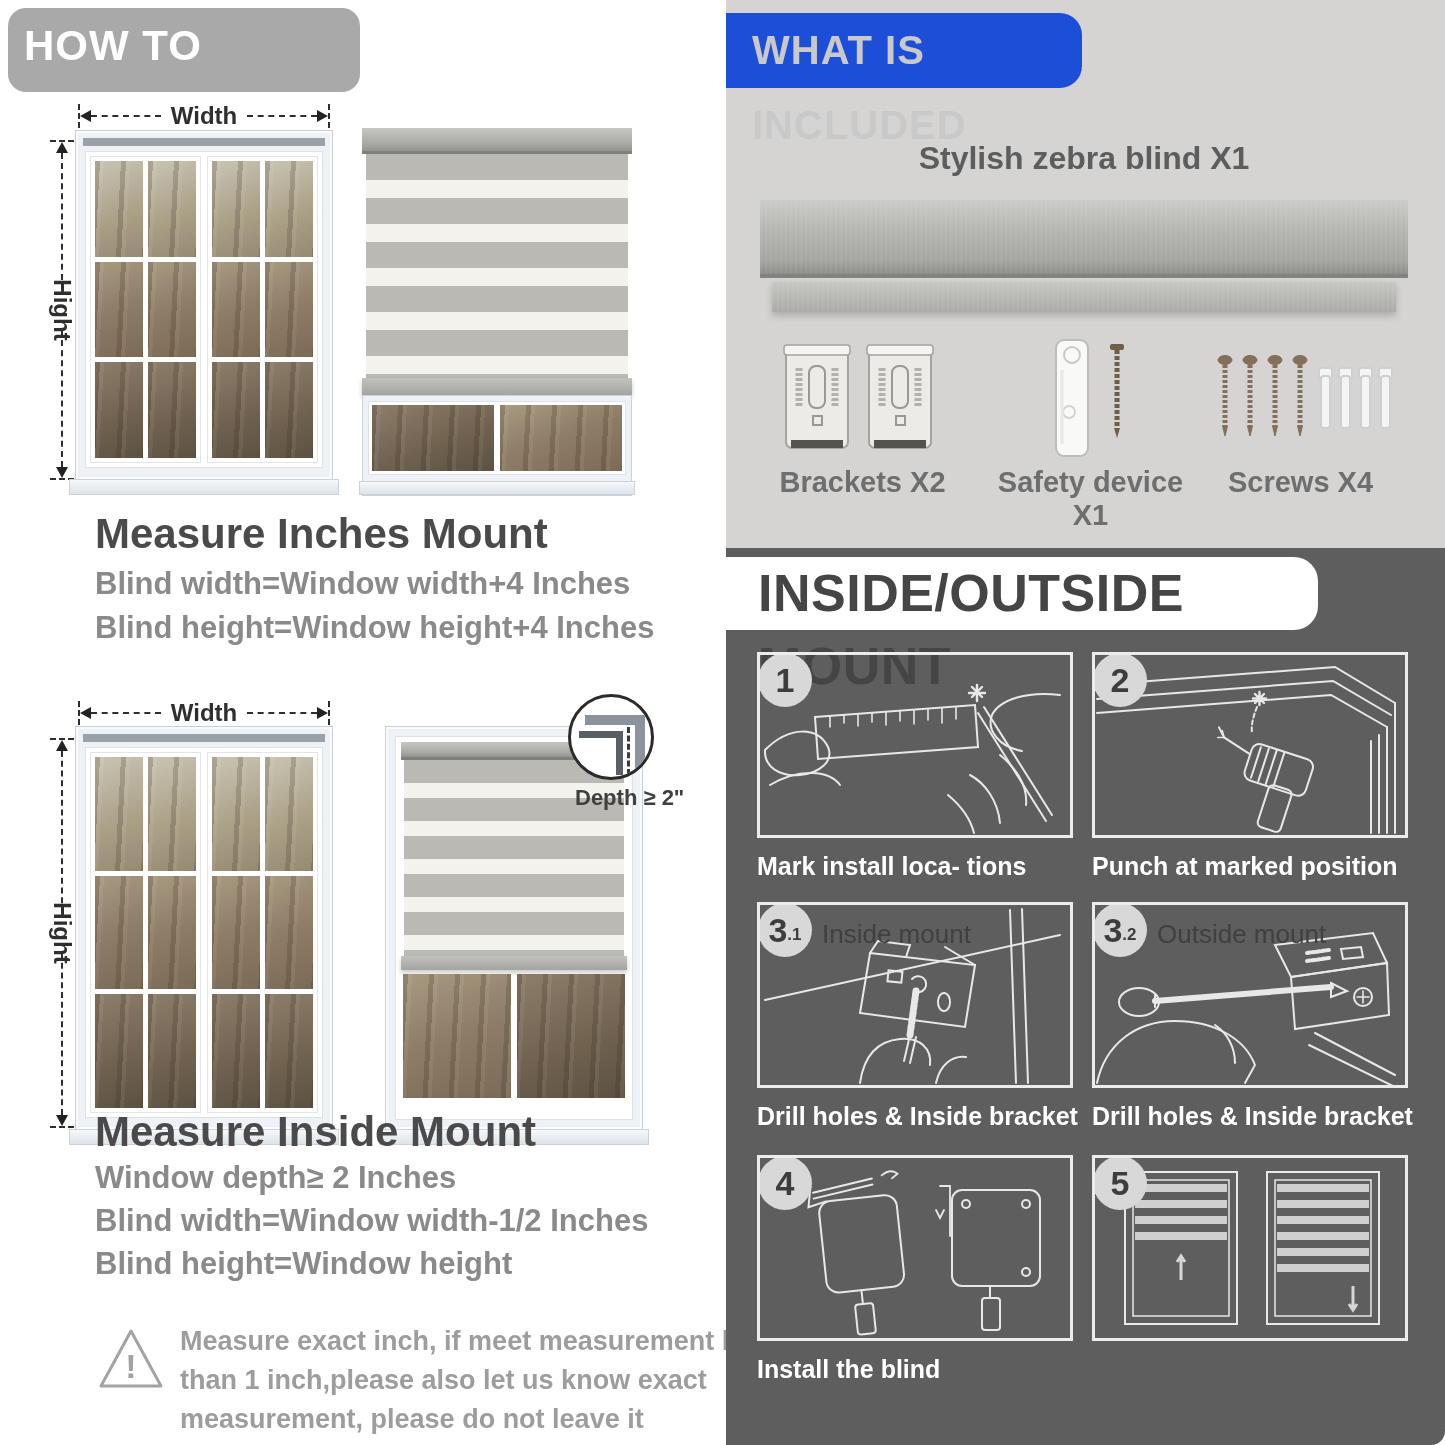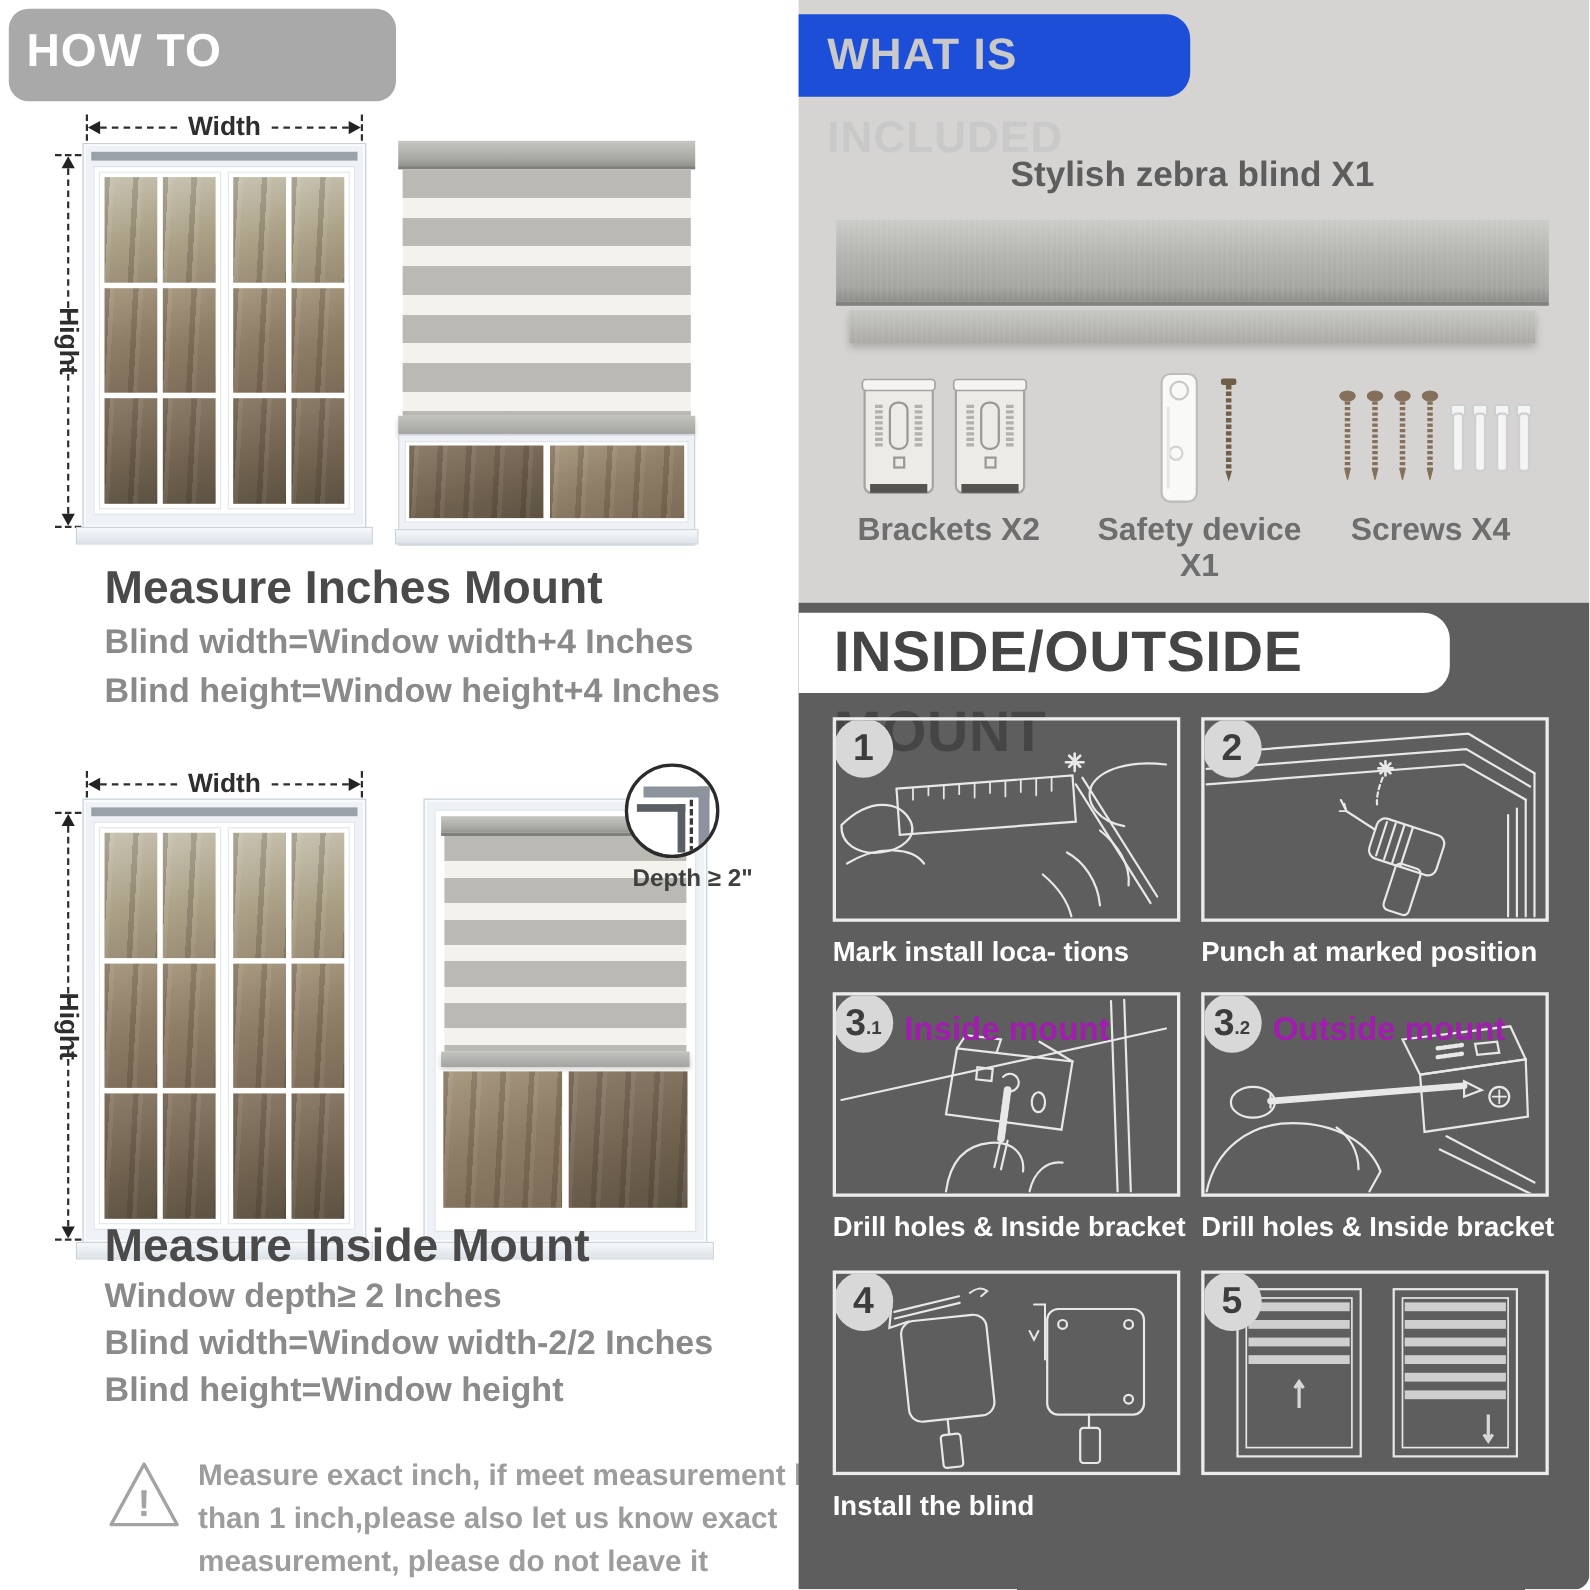--- a/index.html
+++ b/index.html
@@ -82,21 +82,21 @@
     left:726px; top:557px; width:592px; height:73px; background:#ffffff;
     border-radius:0 24px 24px 0; color:#454545; font-size:52px; font-weight:bold;
     line-height:73px; padding-left:32px; letter-spacing:.5px;
   }
   .step { width:316px; }
   .panel-box { height:186px; border:3px solid #ececec; position:relative; overflow:hidden; }
   .badge { position:absolute; top:-2px; left:-2px; width:54px; height:54px; border-radius:50%;
            background:#d8d8d8; color:#3d3d3d; display:flex; align-items:center; justify-content:center; }
   .badge-num { font-size:34px; font-weight:bold; }
   .badge-sub { font-size:17px; font-weight:bold; margin-top:10px; }
-  .step-title { position:absolute; top:14px; left:62px; color:#a21caf; font-size:30px; font-weight:bold; }
+  .step-title { position:absolute; top:14px; left:62px; color:#404040; font-size:26px; font-weight:normal; }
   .caption { margin-top:14px; color:#ffffff; font-size:25px; font-weight:bold; white-space:nowrap; }
   .lineart { position:absolute; inset:0; }
 </style>
 </head>
 <body>
 
 <div id="stage">
 
   <div class="abs hdr-left">HOW TO MEASURE</div>
 
@@ -216,21 +216,21 @@
 
   <div class="abs magnify" style="left:568px; top:694px;">
     <div style="position:absolute; left:14px; top:18px; width:60px; height:60px; border-left:none; border-top:10px solid #8d939c; border-right:10px solid #8d939c; "></div>
     <div style="position:absolute; left:8px; top:34px; width:44px; height:44px; border-top:7px solid #5a5f66; border-right:7px solid #5a5f66;"></div>
     <div style="position:absolute; left:56px; top:30px; height:48px; border-left:3px dashed #3a3a3a;"></div>
   </div>
   <div class="abs depth-lab" style="left:575px; top:785px;">Depth ≥ 2"</div>
 
   <div class="abs h2" style="left:95px; top:1108px;">Measure Inside Mount</div>
   <div class="abs body-line" style="left:95px; top:1160px;">Window depth≥ 2 Inches</div>
-  <div class="abs body-line" style="left:95px; top:1203px;">Blind width=Window width-2/2 Inches</div>
+  <div class="abs body-line" style="left:95px; top:1203px;">Blind width=Window width-1/2 Inches</div>
   <div class="abs body-line" style="left:95px; top:1246px;">Blind height=Window height</div>
 
   <svg class="abs" style="left:96px; top:1324px;" width="70" height="70" viewBox="0 0 70 70">
     <path d="M35 7 L65 62 L5 62 Z" fill="none" stroke="#a3a3a3" stroke-width="3" stroke-linejoin="round"></path>
     <text x="35" y="54" text-anchor="middle" font-size="34" font-weight="bold" fill="#a3a3a3" font-family="Liberation Sans, sans-serif">!</text>
   </svg>
   <div class="abs note-text" style="left:180px; top:1322px;">
     <div>Measure exact inch, if meet measurement less</div>
     <div>than 1 inch,please also let us know exact</div>
     <div>measurement, please do not leave it</div>

